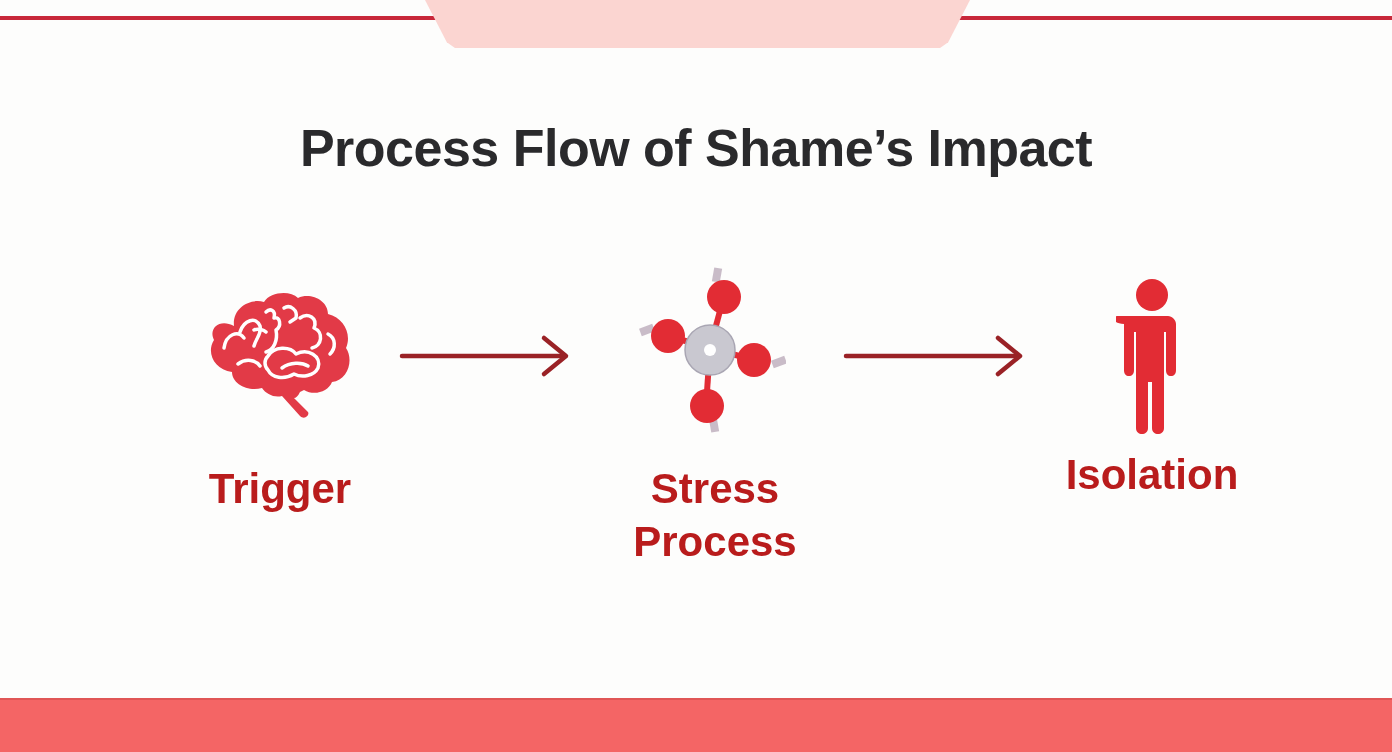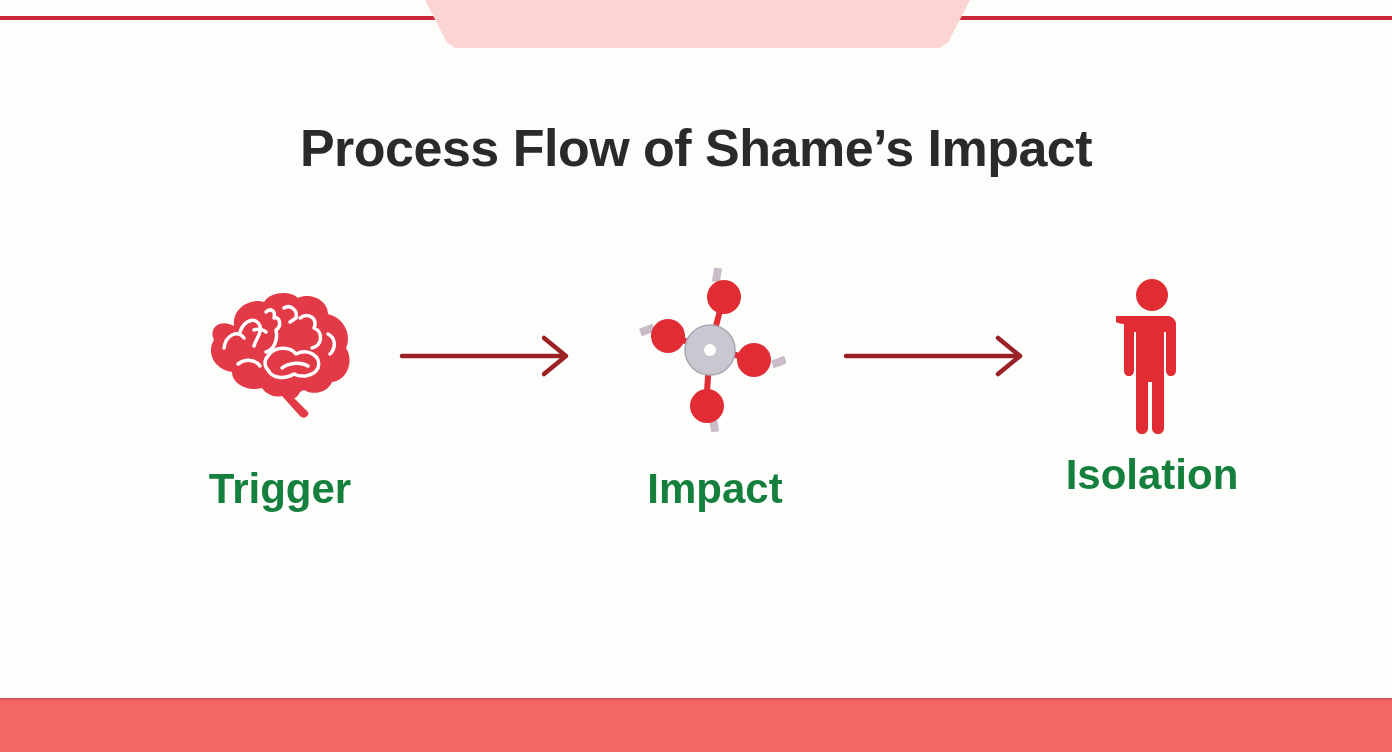--- a/index.html
+++ b/index.html
@@ -18,21 +18,21 @@
     clip-path: polygon(0 0, 100% 0, 96% 88%, 94.5% 100%, 5.5% 100%, 4% 88%);
   }
   .title {
     position: absolute; left: 0; right: 0; top: 82px;
     text-align: center; font-size: 52px; font-weight: 700;
     color: #2a2a2c; letter-spacing: -0.5px; margin-top: 36px;
   }
   .icon { position: absolute; }
   .label {
     position: absolute; text-align: center; font-size: 42px; font-weight: 700;
-    color: #15803d; line-height: 53px; width: 320px;
+    color: #b91c1c; line-height: 53px; width: 320px;
   }
   .arrow { position: absolute; }
   .bottom-band {
     position: absolute; left: 0; right: 0; top: 698px; bottom: 0;
     background: #f46565;
     border-top: 2px solid #e05656;
   }
 </style>
 </head>
 <body>
@@ -105,17 +105,18 @@
   <svg width="70" height="158" viewBox="0 0 70 158">
     <g fill="#e22c34">
       <circle cx="36" cy="17" r="16"></circle>
       <path d="M10 38 L60 38 C64 38 68 42 68 46 L68 92 C68 96 66 98 63 98 C60 98 58 96 58 92 L58 54 L56 54 L56 150 C56 154 53 156 50 156 C47 156 44 154 44 150 L44 104 L40 104 L40 150 C40 154 37 156 34 156 C31 156 28 154 28 150 L28 54 L26 54 L26 92 C26 96 24 98 21 98 C18 98 16 96 16 92 L16 46 C4 46 4 38 10 38 Z" transform="translate(-8 0)"></path>
     </g>
   </svg>
 </div>
 
 <div class="label" style="left:120px; top:462px;">Trigger</div>
 <div class="label" style="left:555px; top:462px;">
-  <div>Impact</div>
+  <div>Stress</div>
+  <div>Process</div>
 </div>
 <div class="label" style="left:992px; top:448px;">Isolation</div>
 
 <div class="bottom-band"></div>
 
 </body></html>

